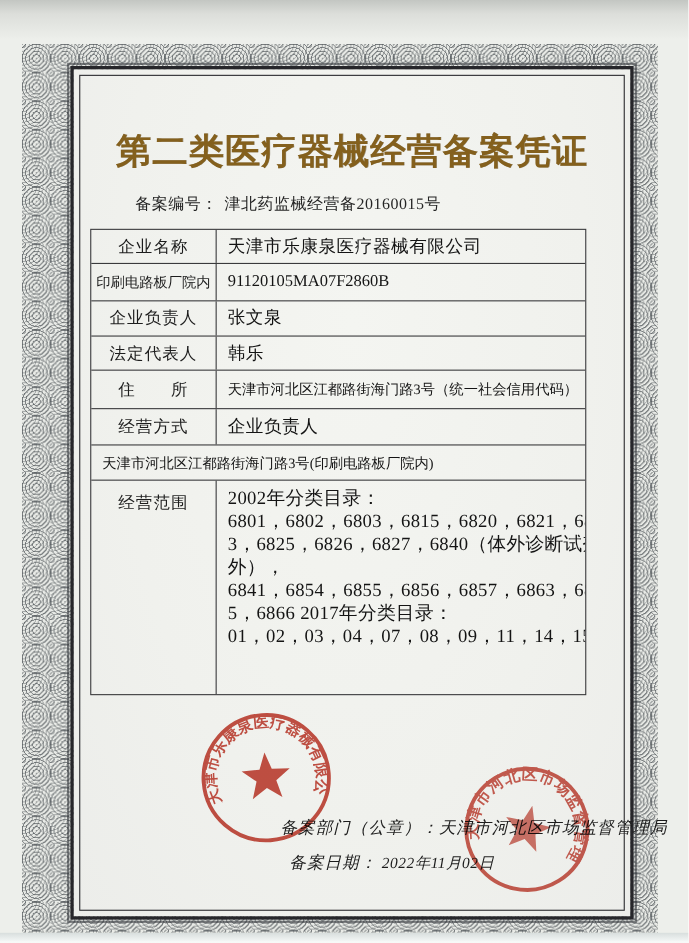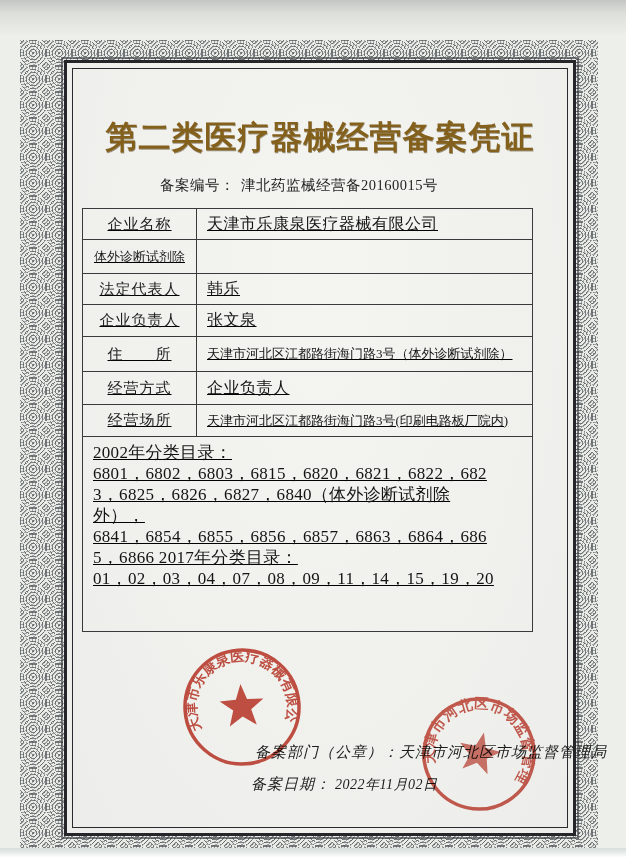--- a/index.html
+++ b/index.html
@@ -42,29 +42,28 @@
   }
   .cert-title {
     position:absolute; top:53px; left:0; width:100%;
     text-align:center; font-size:32px; font-weight:bold; letter-spacing:1px;
     color:#84601d;
     text-shadow:0.5px 0.5px 0.5px rgba(60,40,5,0.45);
   }
   .record-line {
     position:absolute; left:56px; top:113px; font-size:14.5px; color:#242424;
     letter-spacing:0.5px;
-    margin-left:37px;
   }
   .record-line .num { margin-left:6px; }
   
   .ctable {
     position:absolute; left:15px; top:145px; width:451px;
     border:1px solid #3a3a3c; box-sizing:border-box;
   }
-  .trow { display:flex; border-top:1px solid #3a3a3c; box-sizing:border-box;text-decoration:underline; }
+  .trow { display:flex; border-top:1px solid #3a3a3c; box-sizing:border-box; }
   .trow:first-child { border-top:none; }
   .tlabel {
     flex:0 0 114px; width:114px; border-right:1px solid #3a3a3c; box-sizing:border-box;
     display:flex; align-items:center; justify-content:center;
     font-size:15px; color:#1d1d1d; letter-spacing:1px; text-align:center;
   }
   .tlabel.small { font-size:13px; letter-spacing:0; }
   .tlabel.top { align-items:flex-start; padding-top:11px; }
   .tvalue {
     flex:1; display:flex; align-items:center;
@@ -76,21 +75,21 @@
   .tvalue.wrap2 { font-size:14.5px; line-height:23px; white-space:pre-line; }
   .tvalue.scope {
     align-items:flex-start; padding-top:5px; font-size:17px;
     line-height:21px; white-space:pre; letter-spacing:0.3px;
   }
   .h30{height:30px}.h34{height:34px}.h31{height:31px}.h32{height:32px}
   .h35{height:35px}.h33{height:33px}.h67{height:67px}.h195{height:195px}
   
   .footer-line { position:absolute; color:#1c1c1c; font-size:15px; letter-spacing:1px; white-space:nowrap;font-style:italic; }
   .footer-dept { left:188px; top:680px; }
-  .footer-date { left:184px; top:712px; }
+  .footer-date { left:196px; top:712px; }
   .footer-date .date-val { font-size:14px; letter-spacing:0.5px; margin-left:4px; }
   
   .seal { position:absolute; mix-blend-mode:multiply; }
   .seal-company { left:113px; top:582px; width:124px; height:124px; transform:rotate(-4deg); opacity:0.88; }
   .seal-authority { left:352px; top:631px; width:120px; height:120px; transform:rotate(13deg); opacity:0.82; }
   .seal svg { display:block; width:100%; height:100%; }
 </style>
 </head>
 <body>
 
@@ -105,43 +104,44 @@
       <div class="record-line">
         <span>备案编号：</span><span class="num">津北药监械经营备20160015号</span>
       </div>
 
       <div class="ctable">
         <div class="trow h30">
           <div class="tlabel">企业名称</div>
           <div class="tvalue lg">天津市乐康泉医疗器械有限公司</div>
         </div>
         <div class="trow h34">
-          <div class="tlabel small">体外诊断试剂除</div>
+          <div class="tlabel small">印刷电路板厂院内</div>
+          <div class="tvalue">91120105MA07F2860B</div>
+        </div>
+        <div class="trow h32">
+          <div class="tlabel">企业负责人</div>
+          <div class="tvalue lg">张文泉</div>
         </div>
         <div class="trow h31">
           <div class="tlabel">法定代表人</div>
           <div class="tvalue lg">韩乐</div>
         </div>
-        <div class="trow h32">
-          <div class="tlabel">企业负责人</div>
-          <div class="tvalue lg">张文泉</div>
-        </div>
         <div class="trow h35">
           <div class="tlabel">住　　所</div>
-          <div class="tvalue sm">天津市河北区江都路街海门路3号（体外诊断试剂除）</div>
+          <div class="tvalue sm">天津市河北区江都路街海门路3号（统一社会信用代码）</div>
         </div>
         <div class="trow h33">
           <div class="tlabel">经营方式</div>
           <div class="tvalue lg">企业负责人</div>
         </div>
         <div class="trow h32">
-          <div class="tlabel">经营场所</div>
           <div class="tvalue sm">天津市河北区江都路街海门路3号(印刷电路板厂院内)</div>
         </div>
         <div class="trow h195">
+          <div class="tlabel top">经营范围</div>
           <div class="tvalue scope">2002年分类目录：
 6801，6802，6803，6815，6820，6821，6822，682
 3，6825，6826，6827，6840（体外诊断试剂除
 外），
 6841，6854，6855，6856，6857，6863，6864，686
 5，6866 2017年分类目录：
 01，02，03，04，07，08，09，11，14，15，19，20</div>
         </div>
       </div>
 

